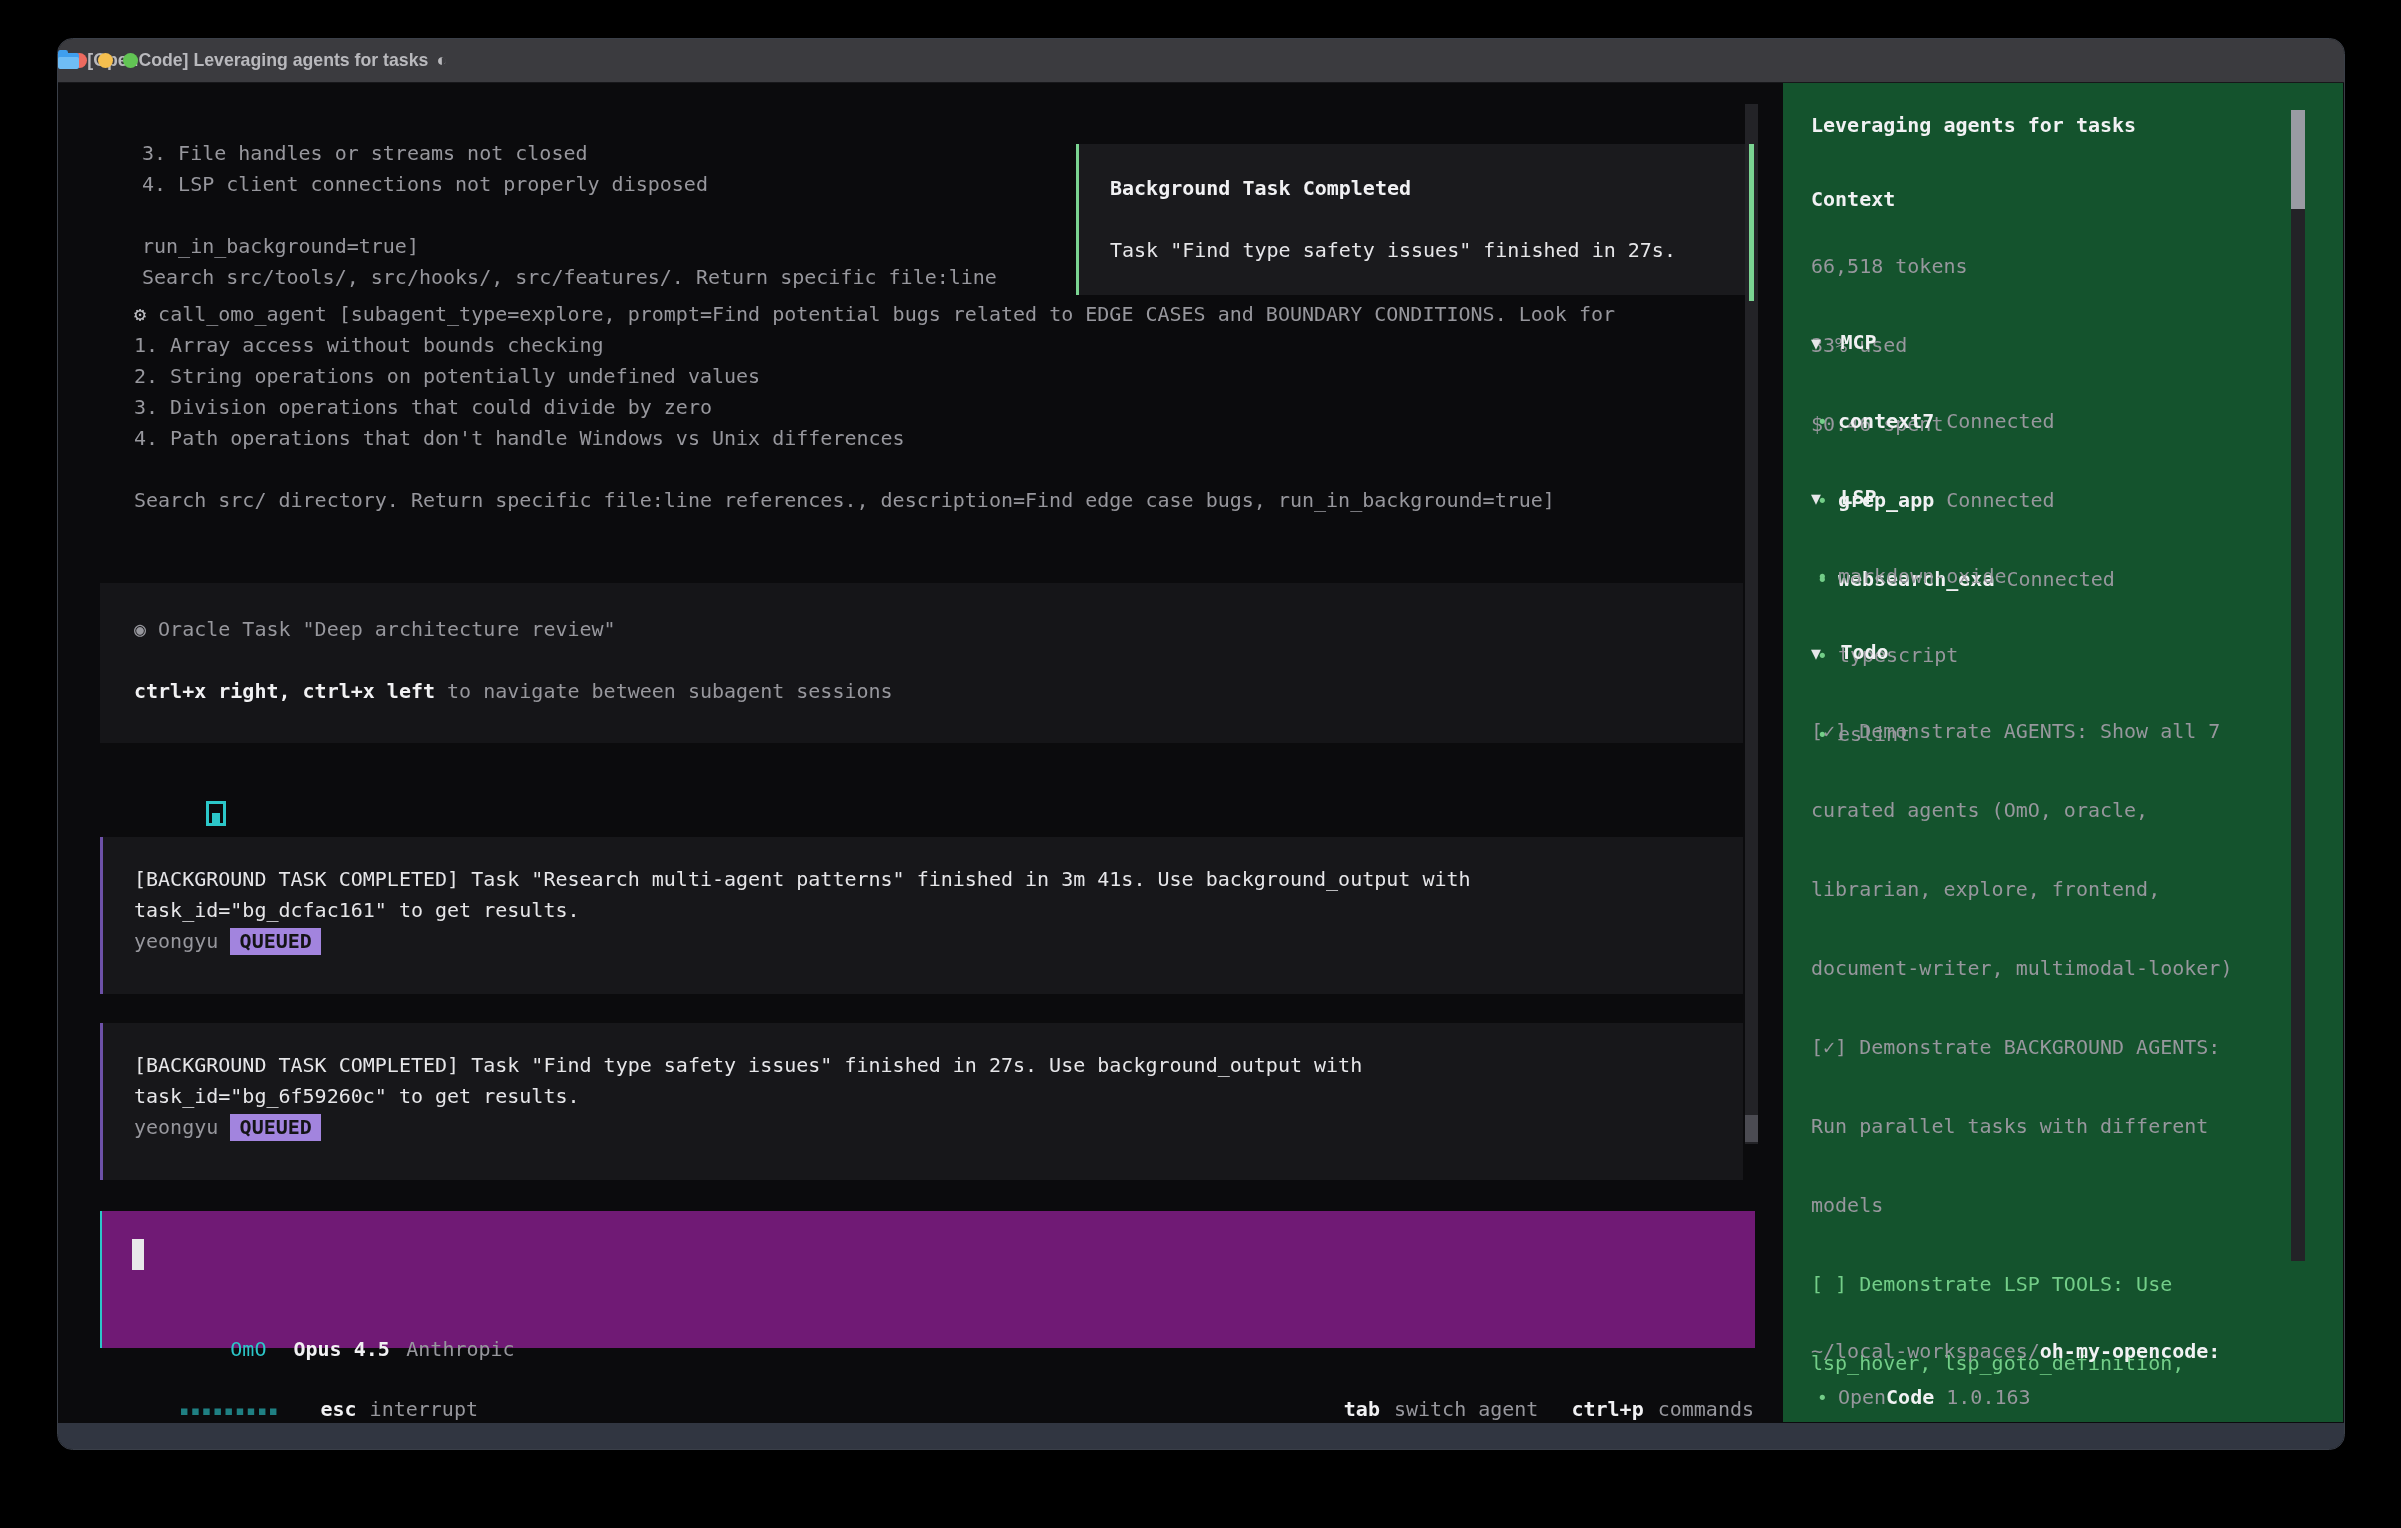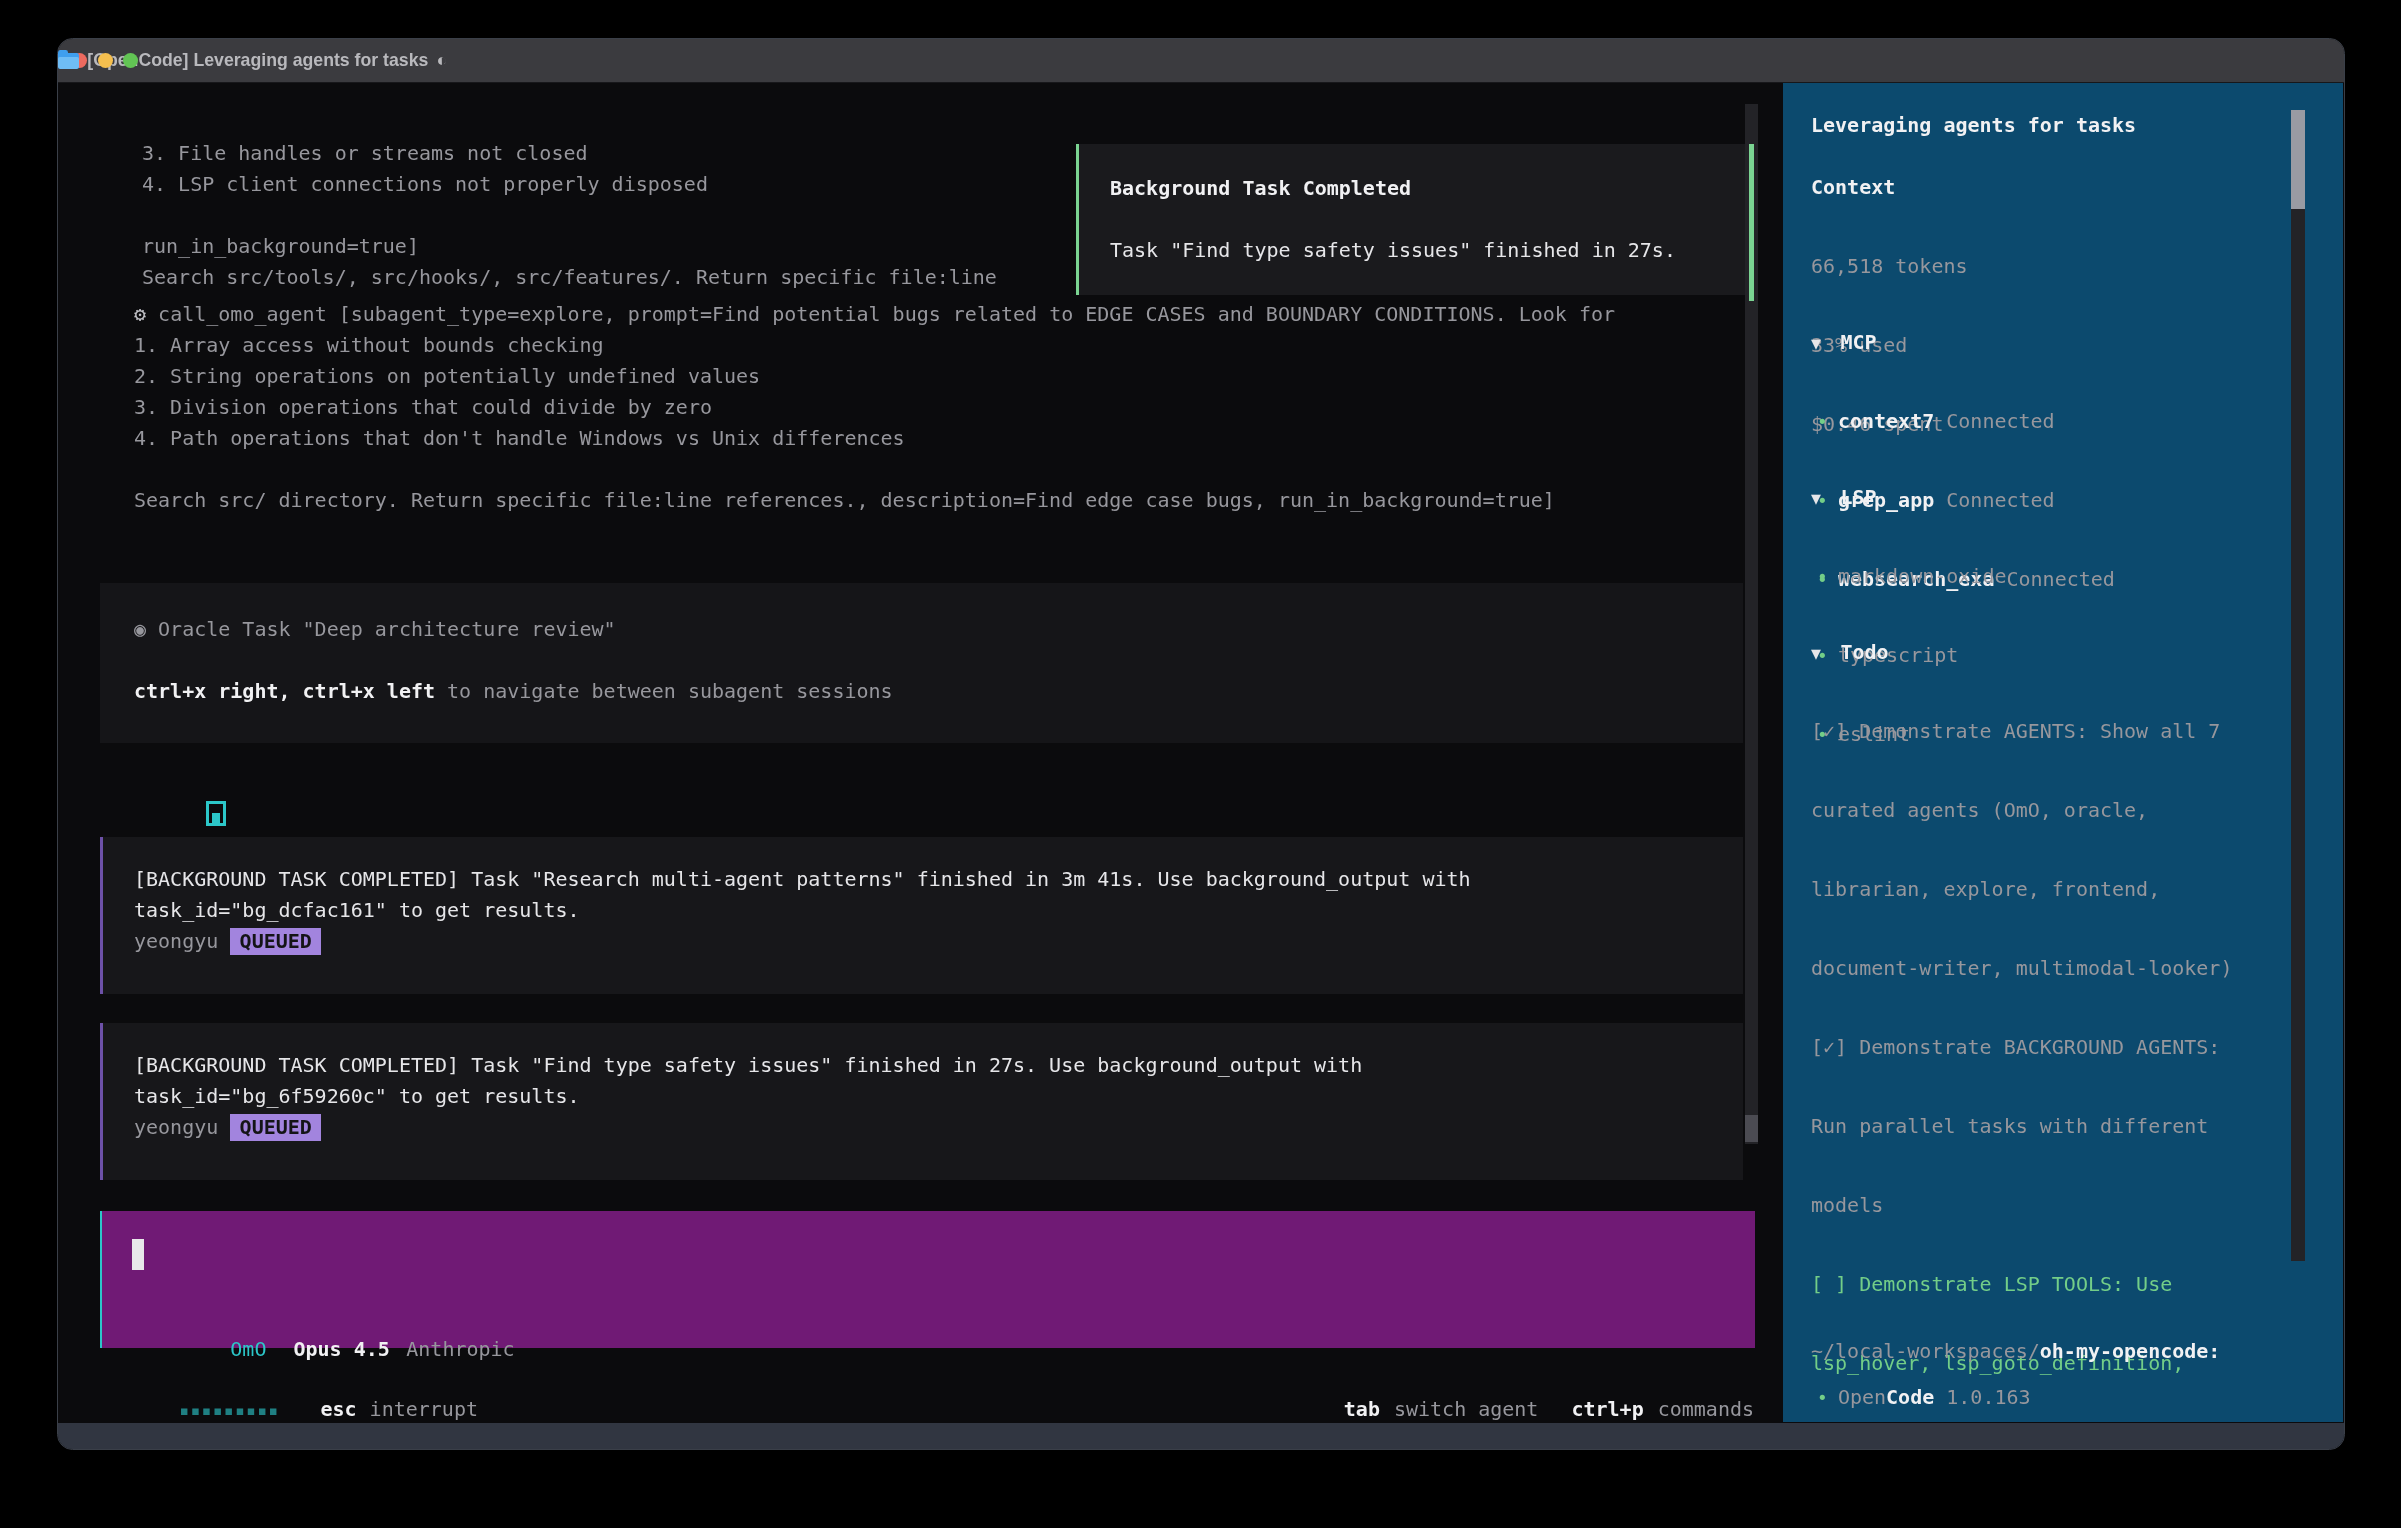--- a/index.html
+++ b/index.html
@@ -43,21 +43,21 @@
   .panelbox{position:absolute;left:42px;width:1643px;background:#151518;box-sizing:border-box;}
   .msgbox{position:absolute;left:42px;width:1643px;background:#17171a;border-left:3.5px solid #6d51a8;box-sizing:border-box;padding:27px 0 0 31px;color:#e6e6e9;}
   .notifbox{position:absolute;background:#1a1a1d;border-left:3px solid #7bd492;box-sizing:border-box;padding:29px 0 0 31px;}
   .inputbox{position:absolute;left:42px;width:1655px;background:#701a75;border-left:2.4px solid #2cc7c9;box-sizing:border-box;}
   .badge{display:inline-block;background:#a284de;color:#141416;font-weight:bold;padding:0 9.5px;height:27px;line-height:27px;margin-left:11.8px;}
   .cursor-block{position:absolute;width:11.8px;height:31px;background:#e8e8ea;}
   
   .sb-track{position:absolute;background:#232327;}
   .sb-thumb{position:absolute;left:0;width:100%;}
   
-  .sidebar{position:absolute;left:1725px;top:0;width:560px;height:1339px;background:#0c4a6e;}
+  .sidebar{position:absolute;left:1725px;top:0;width:560px;height:1339px;background:#14532d;}
   .srow{position:absolute;left:28px;white-space:pre;height:31px;line-height:31px;}
   .sblock{position:absolute;left:28px;white-space:pre;}
   .tri{display:inline-block;width:29.5px;color:#e6e6e9;font-size:16.5px;}
   .bullet{display:inline-block;width:21px;padding-left:5.9px;color:#73ce88;font-size:17.7px;}
   .statusbar{position:absolute;left:49px;top:1280px;width:1647px;height:31px;line-height:31px;white-space:pre;}
   .status-right{position:absolute;right:0;top:0;}
   .dots{color:#1f8083;font-size:16.5px;letter-spacing:1.2px;}
 </style>
 </head>
 <body>
@@ -140,21 +140,21 @@
 
     <div class="sb-track" style="left:1687px;top:21px;width:13px;height:1040px;">
       <div class="sb-thumb" style="top:40px;height:157px;background:#7bd492;width:5.9px;left:3.5px;"></div>
       <div class="sb-thumb" style="top:1011px;height:26.6px;background:#4b4b52;"></div>
     </div>
 
     <div class="sidebar">
 
       <div class="srow bw" style="top:26.6px;">Leveraging agents for tasks</div>
 
-      <div class="srow bw" style="top:89px;">Context</div>
+      <div class="srow bw" style="top:101px;">Context</div>
       <div class="sblock" style="top:120px;">
         <div class="sl dim">66,518 tokens</div>
         <div class="sl dim">33% used</div>
         <div class="sl dim">$0.46 spent</div>
       </div>
 
       <div class="srow" style="top:244px;"><span class="tri">▼</span><span class="bw">MCP</span></div>
       <div class="sblock" style="top:275px;">
         <div class="sl"><span class="bullet">•</span><span class="bw">context7</span><span class="dim"> </span><span class="dim">Connected</span></div>
         <div class="sl"><span class="bullet">•</span><span class="bw">grep_app</span><span class="dim"> </span><span class="dim">Connected</span></div>

